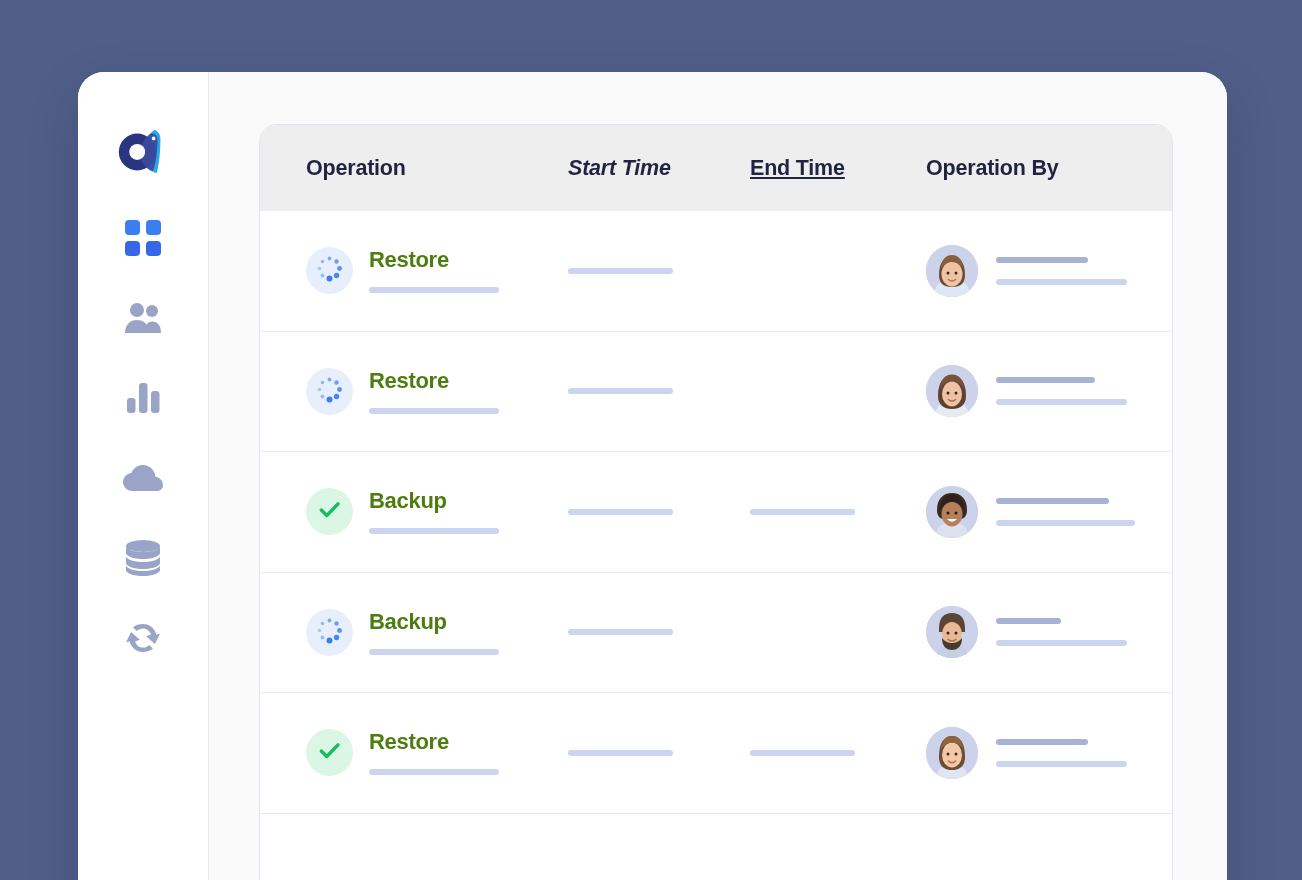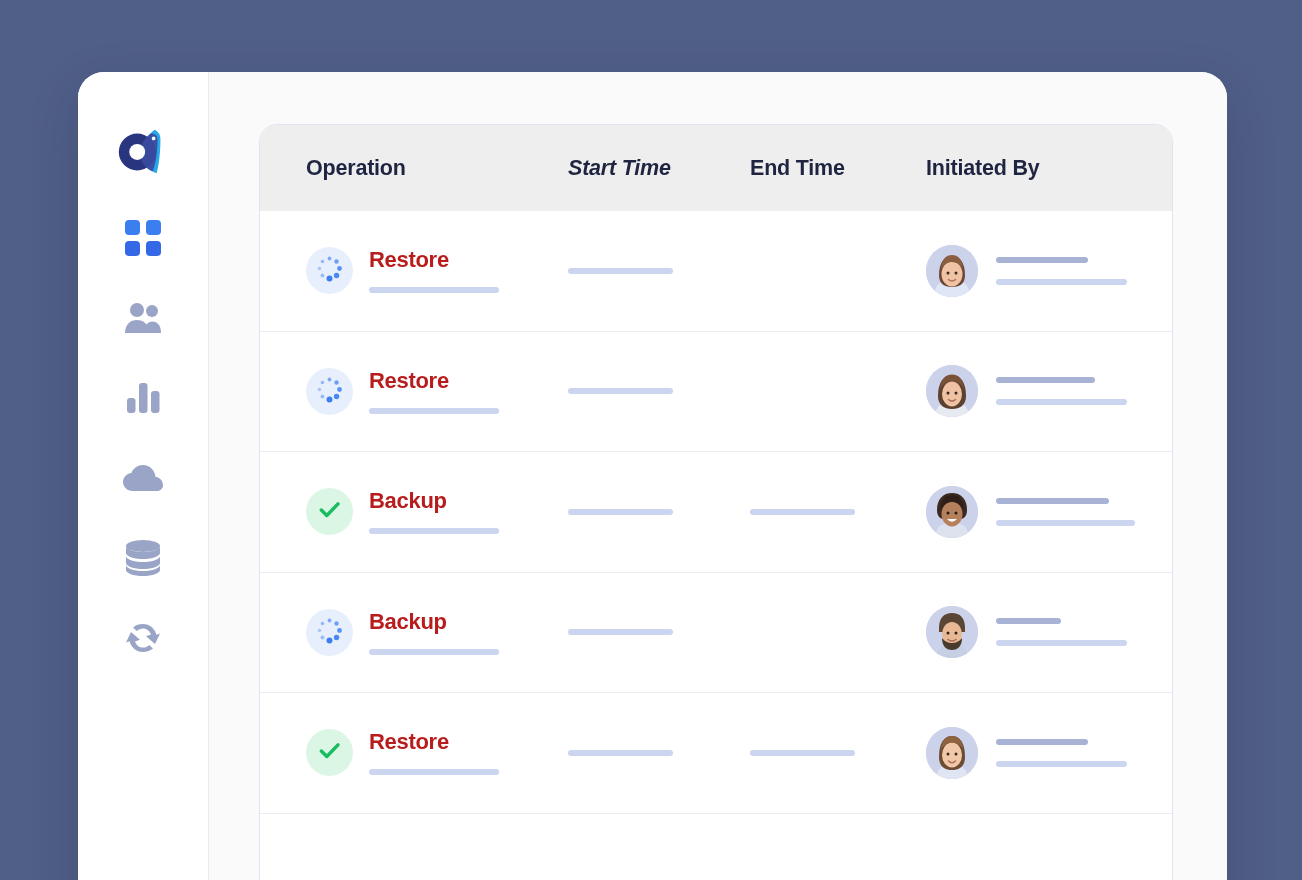--- a/index.html
+++ b/index.html
@@ -66,21 +66,21 @@
     padding: 0 46px;
   }
   .th {
     font-size: 21.5px;
     font-weight: 700;
     color: #1f2540;
     letter-spacing: -0.2px;
   }
   .col-op   { flex: 0 0 262px; }
   .col-start{ flex: 0 0 182px; font-style: italic; }
-  .col-end  { flex: 0 0 176px; }
+  .col-end  { flex: 0 0 176px; text-decoration: underline; }
   .col-by   { flex: 1 1 auto; }
 
   .trow {
     display: flex;
     align-items: center;
     height: 120.5px;
     padding: 0 46px;
     border-bottom: 1px solid #e9ebf2;
     background: #ffffff;
   }
@@ -95,21 +95,21 @@
     flex: 0 0 47px;
     margin-right: 16px;
   }
   .status-badge.progress { background: #e8effc; }
   .status-badge.done     { background: #dcf6e6; }
 
   .op-text { display: flex; flex-direction: column; justify-content: center; }
   .op-label {
     font-size: 22px;
     font-weight: 700;
-    color: #b91c1c;
+    color: #4d7c0f;
     letter-spacing: -0.3px;
     line-height: 1.05;
   }
   .bar {
     background: #ccd5f0;
     border-radius: 4px;
     height: 6px;
   }
   .op-bar { width: 130px; margin-top: 16px; }
 
@@ -213,21 +213,21 @@
       </div>
     </div>
 
     <div class="main">
       <div class="table-card">
 
         <div class="thead">
           <div class="th col-op">Operation</div>
           <div class="th col-start">Start Time</div>
           <div class="th col-end">End Time</div>
-          <div class="th col-by">Initiated By</div>
+          <div class="th col-by">Operation By</div>
         </div>
 
         <div class="trow">
           <div class="op-cell">
             <div class="status-badge progress">
               <span>
                 <svg width="27" height="27" viewBox="0 0 28 28" aria-hidden="true">
                   <circle cx="14" cy="3.6" r="2.0" fill="#3b7ef0" opacity="0.62"></circle>
                   <circle cx="21.3" cy="6.7" r="2.3" fill="#3b7ef0" opacity="0.72"></circle>
                   <circle cx="24.4" cy="14" r="2.5" fill="#3b7ef0" opacity="0.82"></circle>

